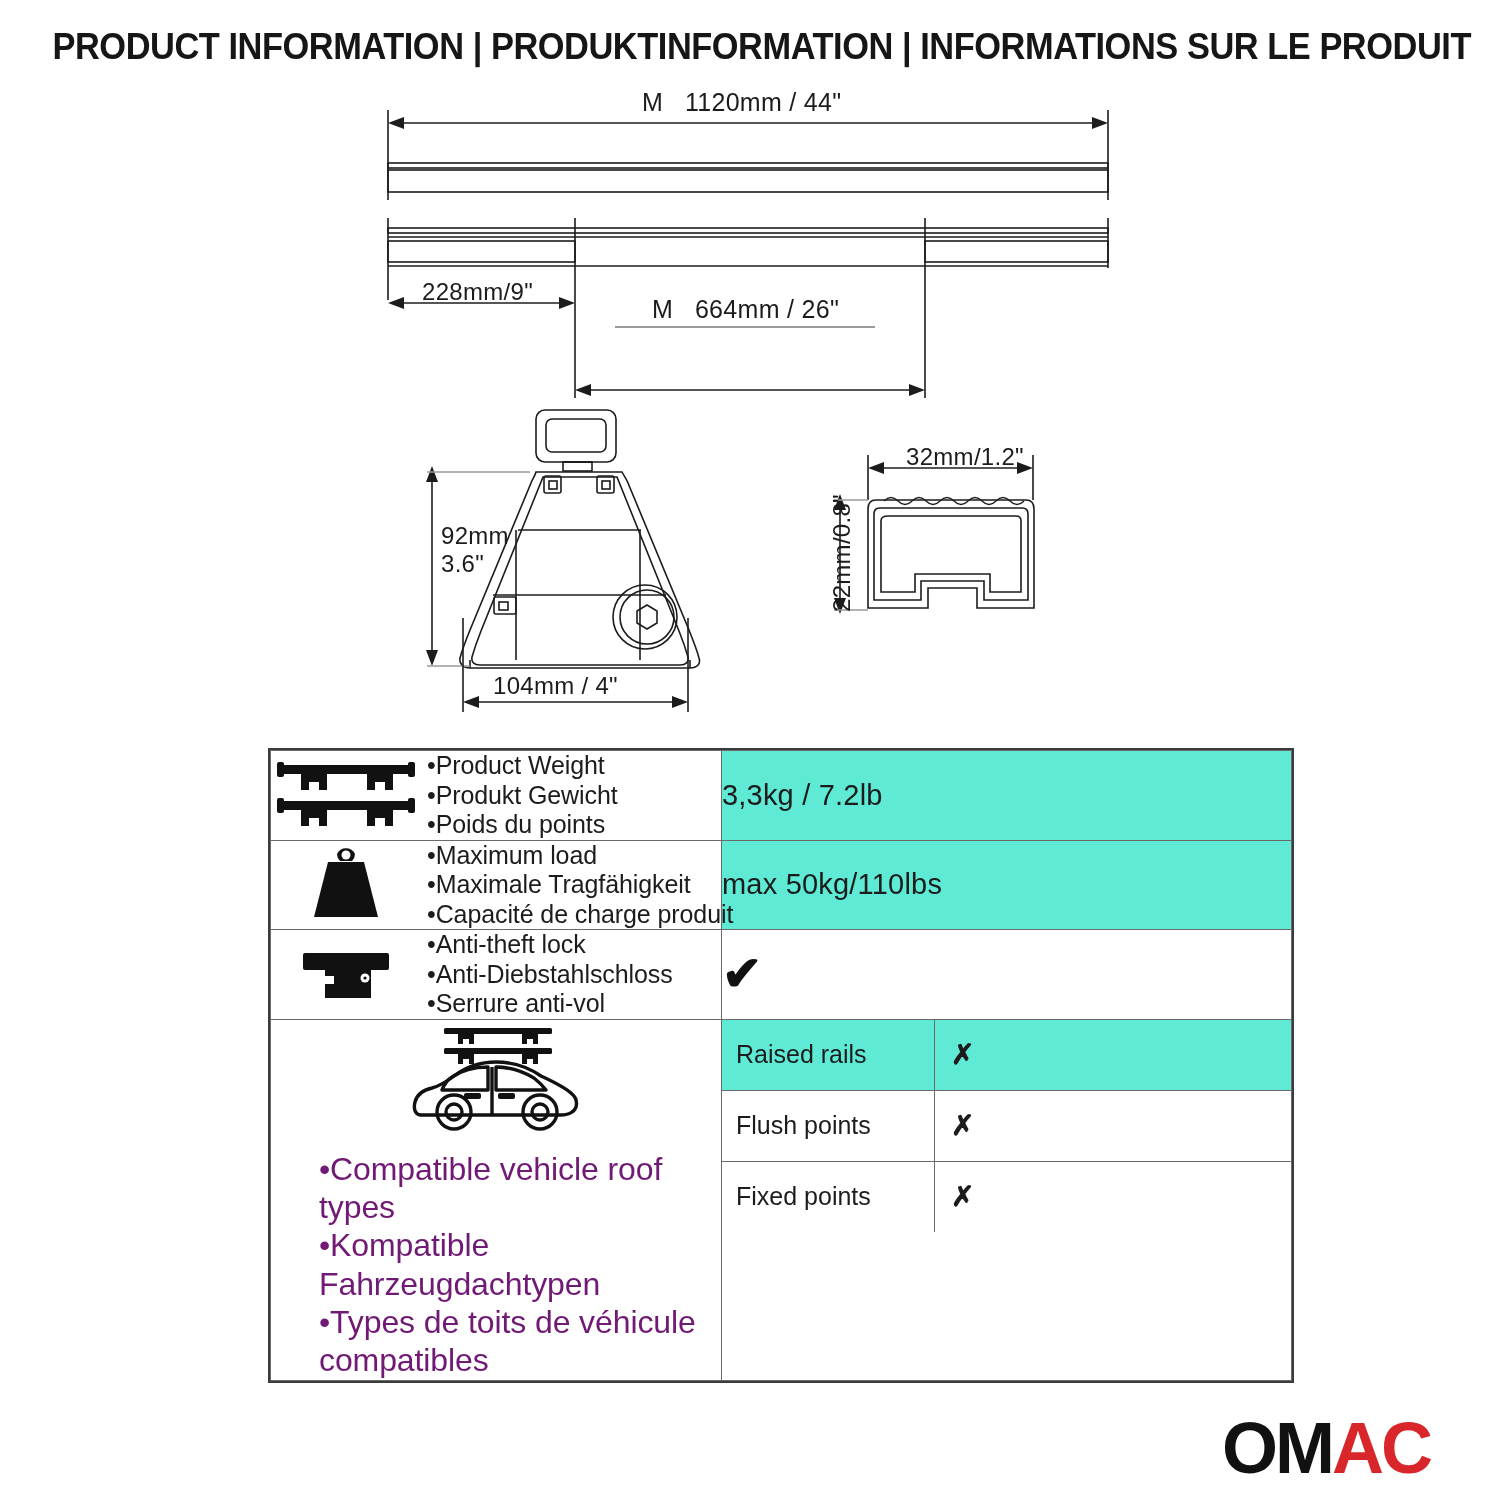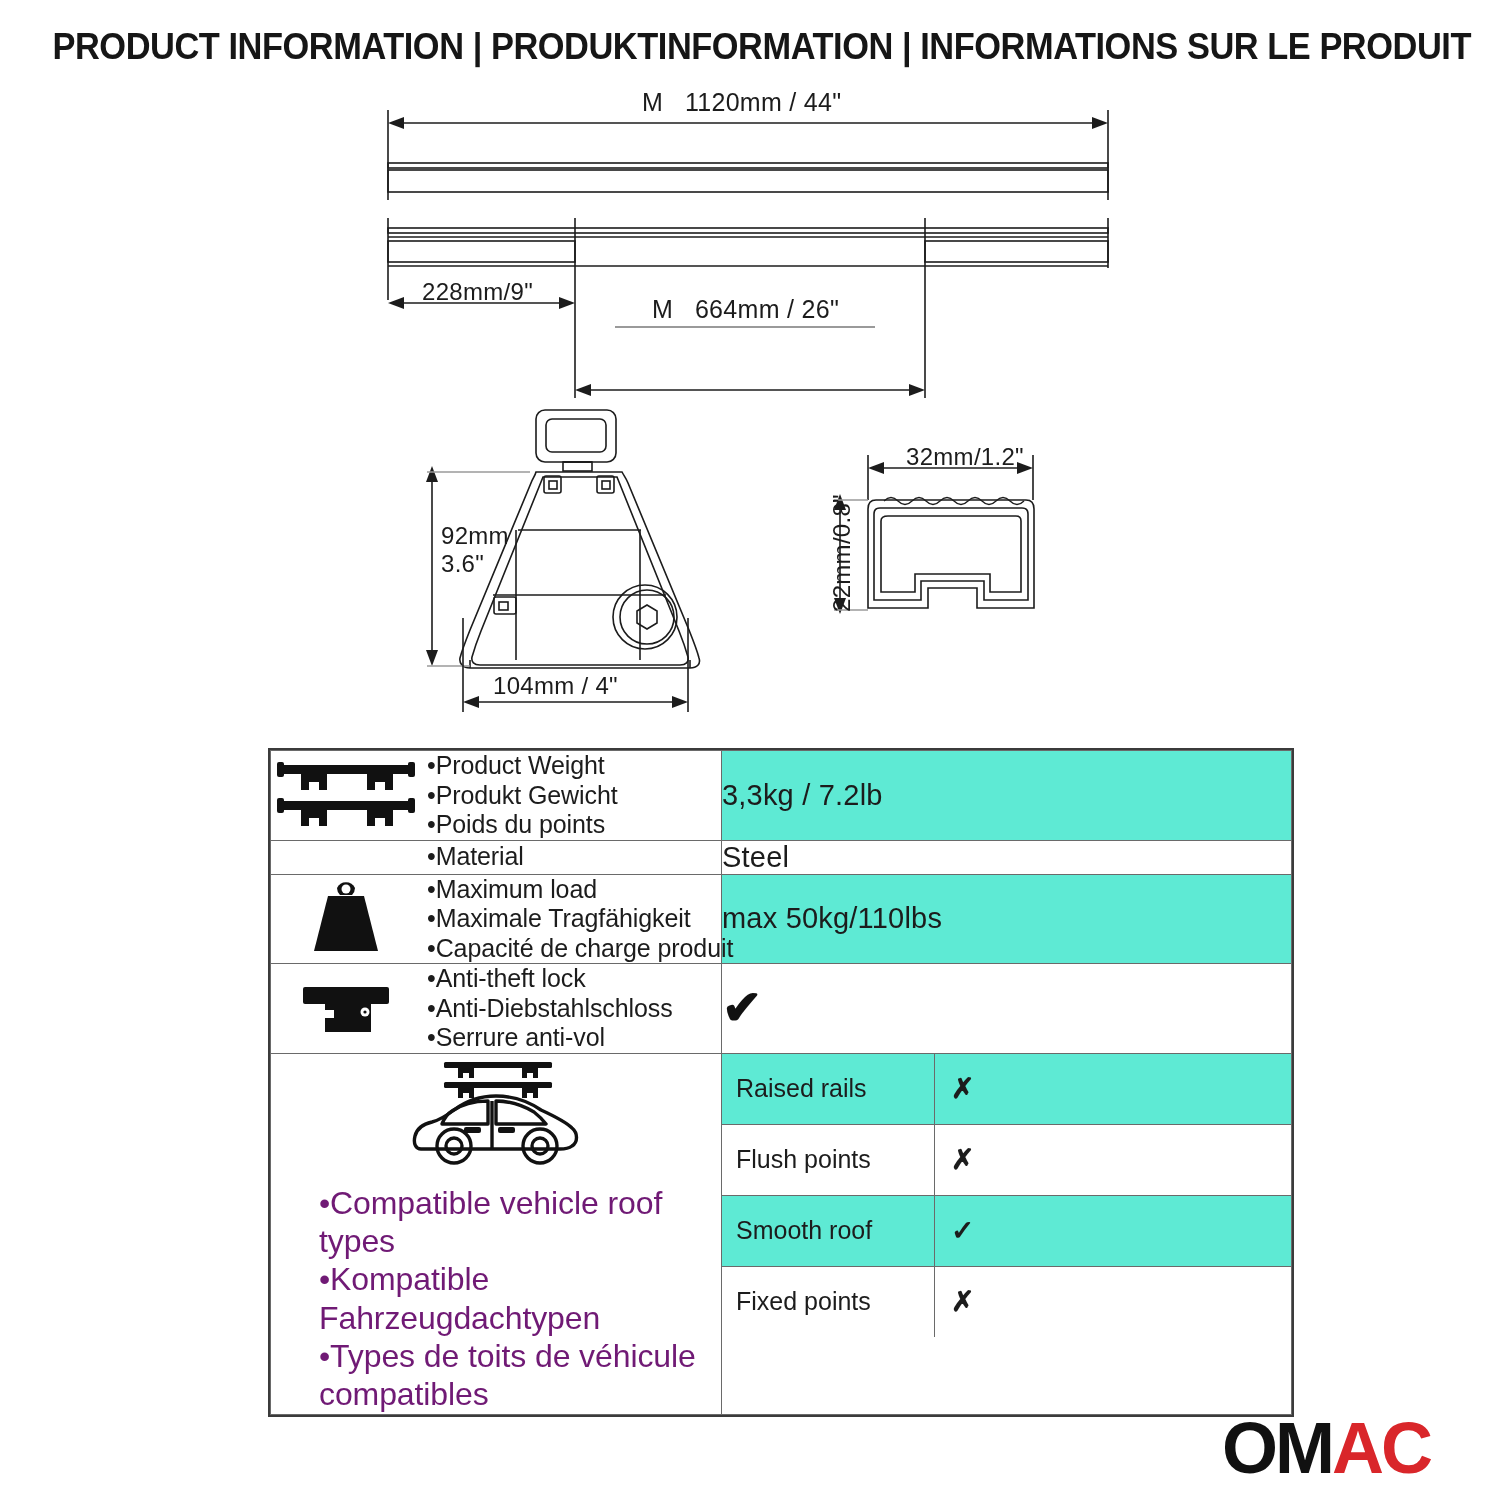--- a/index.html
+++ b/index.html
@@ -339,31 +339,20 @@
             <div class="label-lines">
               <div>•Product Weight</div>
               <div>•Produkt Gewicht</div>
               <div>•Poids du points</div>
             </div>
           </div>
         </td>
         <td class="cell-value row-shaded">3,3kg / 7.2lb</td>
       </tr>
 
-      <tr class="row-plain">
-        <td class="cell-label">
-          <div class="label-flex">
-            <div class="label-icon"></div>
-            <div class="label-lines">
-              <div>•Material</div>
-            </div>
-          </div>
-        </td>
-        <td class="cell-value">Steel</td>
-      </tr>
 
       <tr>
         <td class="cell-label" style="background:#fff;">
           <div class="label-flex">
             <div class="label-icon">
               <svg width="96" height="78" viewBox="0 0 96 78">
                 <g fill="#111">
                   <path d="M39,8 a10,10 0 0 1 18,0 a10,10 0 0 1 -3,7 h-12 a10,10 0 0 1 -3,-7 z"></path>
                   <circle cx="48" cy="9" r="4.5" fill="#fff"></circle>
                   <path d="M30,16 h36 l14,55 h-64 z"></path>
@@ -449,24 +438,20 @@
           <table class="nested-table">
             <tbody>
               <tr class="row-shaded">
                 <td class="n-name">Raised rails</td>
                 <td class="n-mark">✗</td>
               </tr>
               <tr class="row-plain">
                 <td class="n-name">Flush points</td>
                 <td class="n-mark">✗</td>
               </tr>
-              <tr class="row-shaded">
-                <td class="n-name">Smooth roof</td>
-                <td class="n-mark">✓</td>
-              </tr>
               <tr class="row-plain">
                 <td class="n-name">Fixed points</td>
                 <td class="n-mark">✗</td>
               </tr>
             </tbody>
           </table>
         </td>
       </tr>
 
     </tbody>

